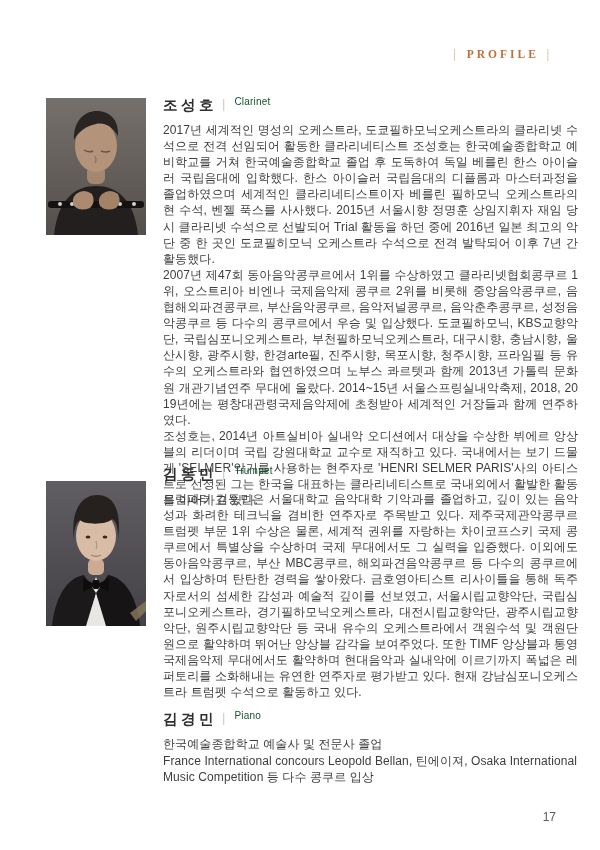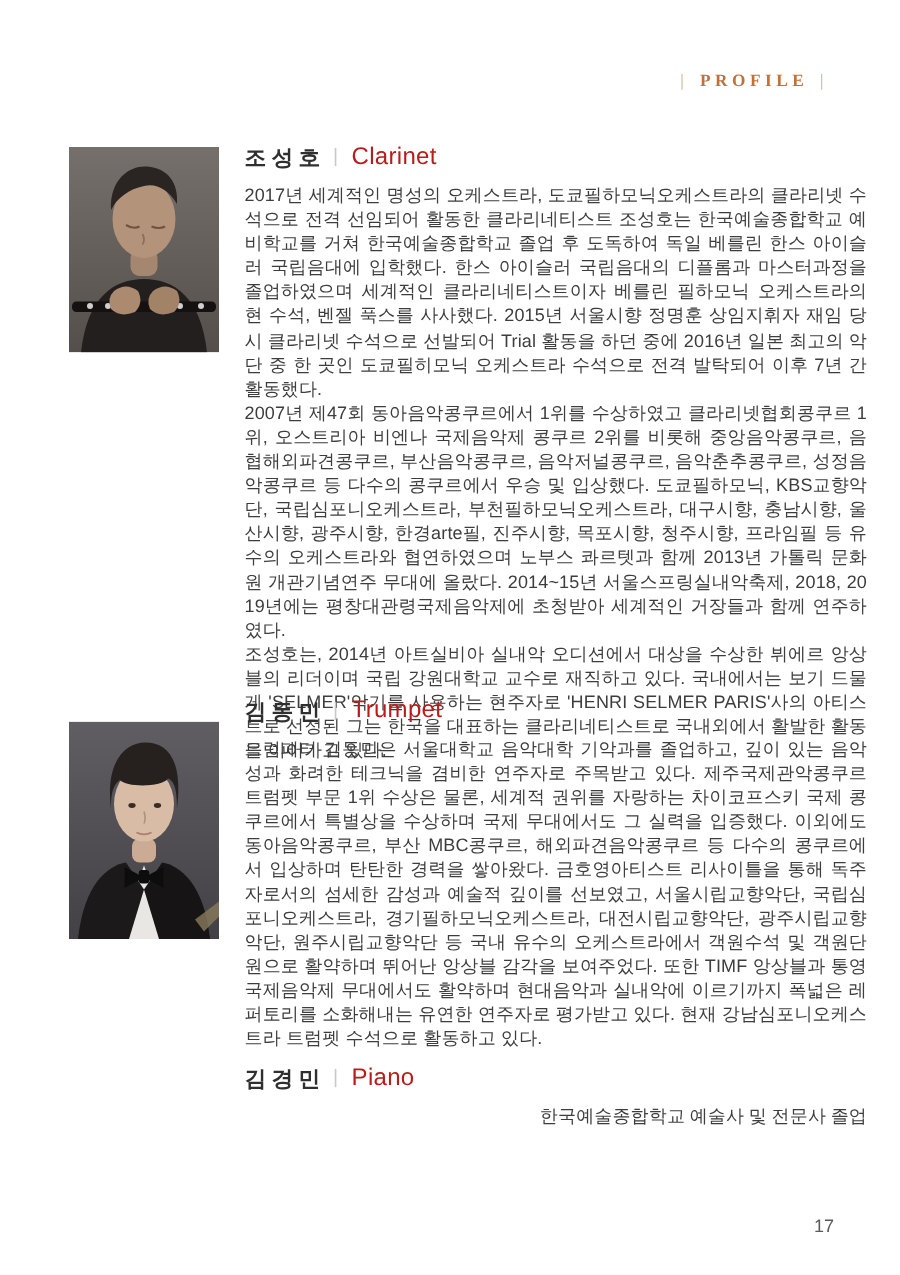--- a/index.html
+++ b/index.html
@@ -43,33 +43,32 @@
   .name-row {
     display:flex; align-items:flex-start;
     margin-bottom:7px;
     font-weight:normal;
   }
   .name {
     font-size:14.5px; font-weight:bold; color:#2f2f2f;
     letter-spacing:3.5px;
   }
   .sep { color:#c9c9c9; font-size:13px; margin:0 9px 0 5px; font-weight:normal; }
-  .instrument { font-size:16px; color:#b91c1c; letter-spacing:0.2px; }
+  .instrument { font-size:10px; color:#14532d; letter-spacing:0.2px; }
 
   .bio {
     font-size:12px; line-height:16.1px;
     color:#3d3d3d;
     text-align:justify;
     word-break:break-all;
     letter-spacing:0.1px;
   }
   .bio.plain {
-    text-align:right; word-break:normal;
+    text-align:left; word-break:normal;
     line-height:16.5px;
-    font-family:Liberation Serif, serif;
   }
 
   .page-number {
     position:absolute; right:44px; bottom:26px;
     font-size:12px; color:#5a5a5a;margin-top:40px;
   }
 </style>
 </head>
 <body>
 
@@ -170,17 +169,18 @@
     <p class="bio">트럼페터 김동민은 서울대학교 음악대학 기악과를 졸업하고, 깊이 있는 음악성과 화려한 테크닉을 겸비한 연주자로 주목받고 있다. 제주국제관악콩쿠르 트럼펫 부문 1위 수상은 물론, 세계적 권위를 자랑하는 차이코프스키 국제 콩쿠르에서 특별상을 수상하며 국제 무대에서도 그 실력을 입증했다. 이외에도 동아음악콩쿠르, 부산 MBC콩쿠르, 해외파견음악콩쿠르 등 다수의 콩쿠르에서 입상하며 탄탄한 경력을 쌓아왔다. 금호영아티스트 리사이틀을 통해 독주자로서의 섬세한 감성과 예술적 깊이를 선보였고, 서울시립교향악단, 국립심포니오케스트라, 경기필하모닉오케스트라, 대전시립교향악단, 광주시립교향악단, 원주시립교향악단 등 국내 유수의 오케스트라에서 객원수석 및 객원단원으로 활약하며 뛰어난 앙상블 감각을 보여주었다. 또한 TIMF 앙상블과 통영국제음악제 무대에서도 활약하며 현대음악과 실내악에 이르기까지 폭넓은 레퍼토리를 소화해내는 유연한 연주자로 평가받고 있다. 현재 강남심포니오케스트라 트럼펫 수석으로 활동하고 있다.</p>
   </section>
 
   <section class="bio-block sec-3">
     <h2 class="name-row">
       <span class="name">김경민</span>
       <span class="sep">|</span>
       <span class="instrument">Piano</span>
     </h2>
     <p class="bio plain">한국예술종합학교 예술사 및 전문사 졸업</p>
+    <p class="bio plain">France International concours Leopold Bellan, 틴에이져, Osaka International Music Competition 등 다수 콩쿠르 입상</p>
   </section>
 
   <div class="page-number">17</div>
 
 </div>
 
 </body></html>

